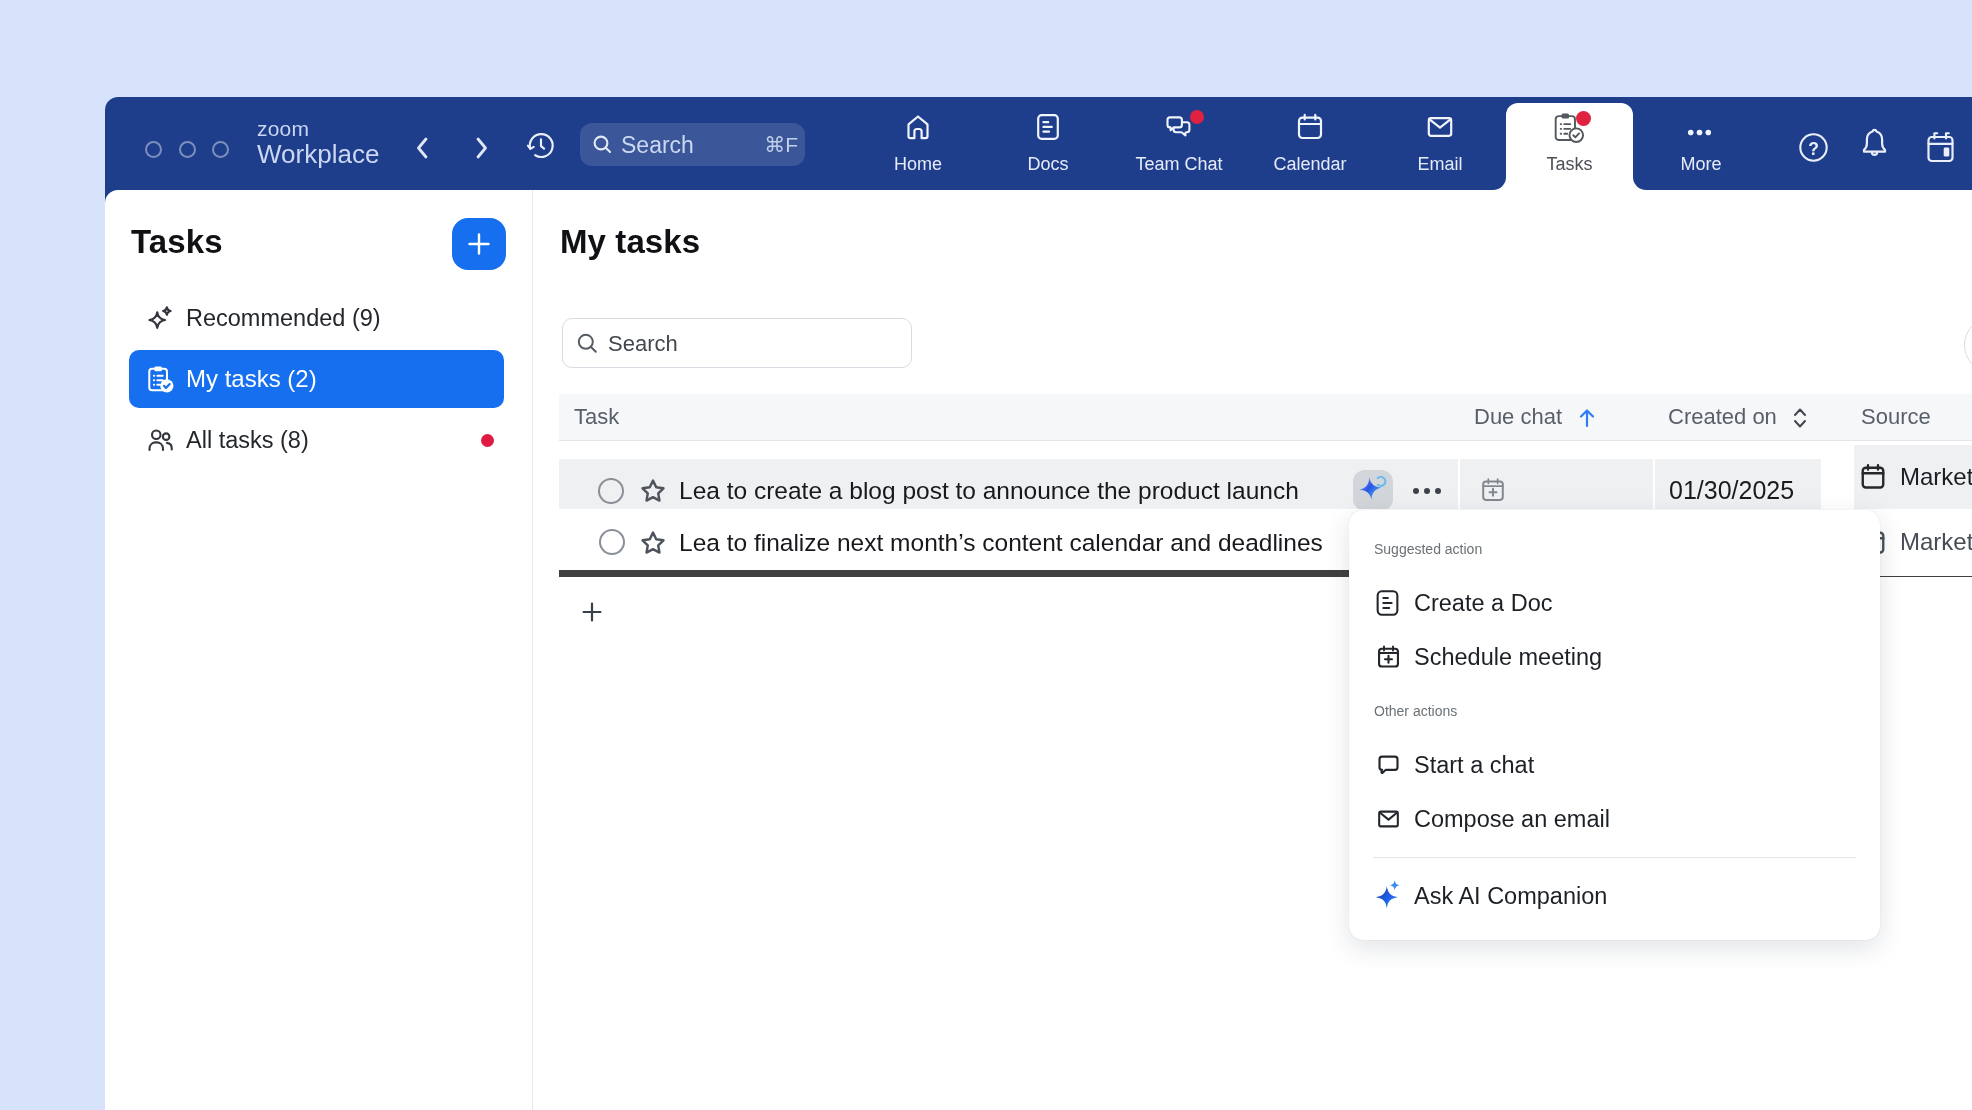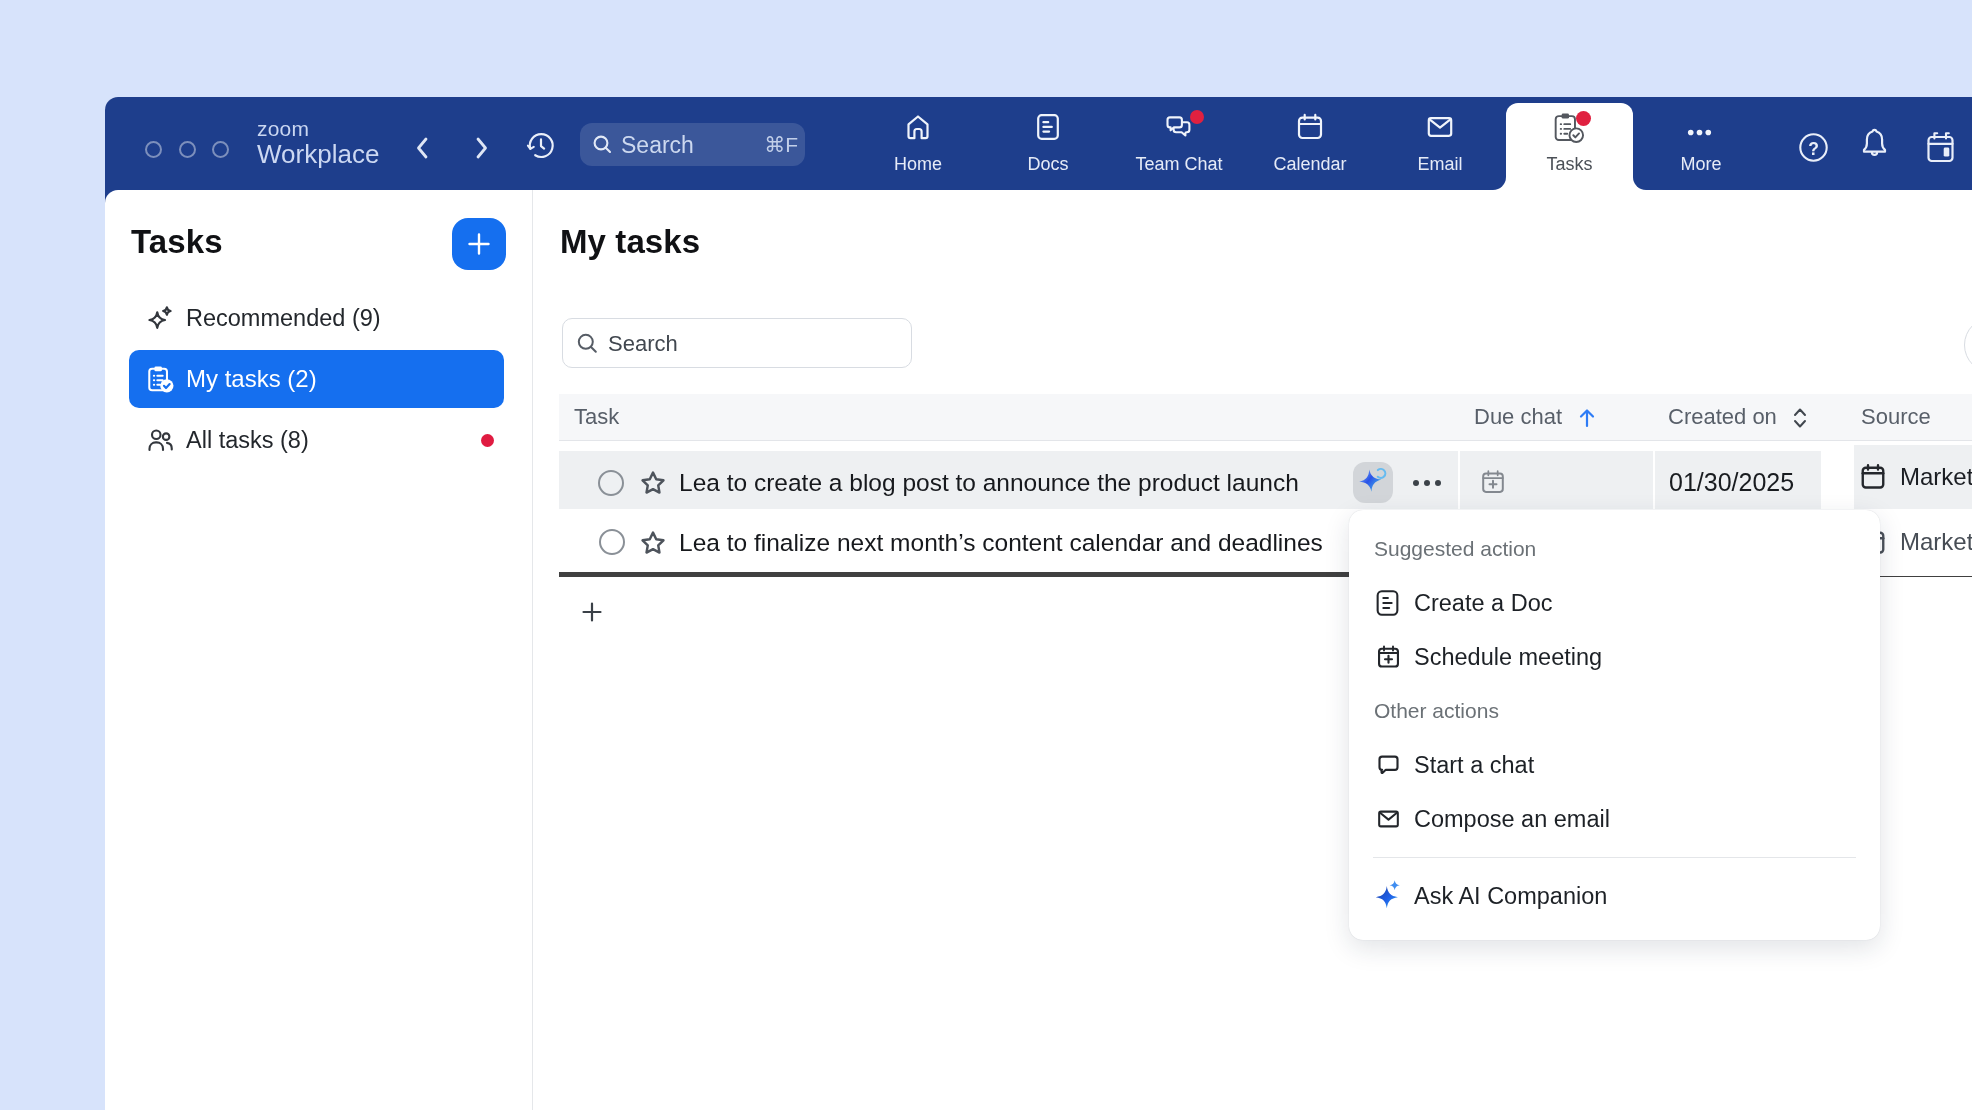--- a/index.html
+++ b/index.html
@@ -44,33 +44,33 @@
   
   #main { left:428px; top:0; width:1439px; height:100%; }
   #searchbox { left:29px; top:128px; width:350px; height:50px; border:1px solid #d8dce2; border-radius:10px; background:#fff; }
   #allsources { left:1222px; top:127px; width:193px; height:56px; border:1px solid #d8dce2; border-radius:28px; background:#fff; }
   #cutbtn { left:1431px; top:127px; width:50px; height:56px; border:1px solid #d8dce2; border-radius:28px 0 0 28px; background:#fff; }
 
   
   #thead { left:26px; top:204px; width:1413px; height:47px; background:#f6f7f9; border-bottom:1px solid #e3e5e9; color:#585f69; font-size:22px; }
   .hcell { position:absolute; top:50%; margin-top:-14px; line-height:28px; }
   .trow { left:26px; width:1413px; }
-  #row1 { top:261px; height:64px; }
-  #row2 { top:319px; height:68px; background:#fff; border-bottom:5px solid #404040; }
+  #row1 { top:269px; height:64px; }
+  #row2 { top:319px; height:68px; background:#fff; border-bottom:7px solid #404040; }
   .cell { position:absolute; top:0; height:100%; }
   .gcell { background:#eef0f2; }
   .rowtxt { font-size:24.5px; color:#17191d; }
 
   .circ { width:26px; height:26px; border-radius:50%; border:2.2px solid #8a9097; }
 
   
   .pitem { position:relative; height:54px; }
   .picon { position:absolute; left:26px; top:50%; transform:translateY(-50%); }
   .ptxt { position:absolute; left:65px; top:50%; transform:translateY(-50%); font-size:23.5px; color:#1d2126; }
-  .plabel { font-size:21px; color:#6b7176; line-height:54px; padding-left:25px; }
+  .plabel { font-size:14px; color:#6b7176; line-height:54px; padding-left:25px; }
 </style>
 </head>
 <body>
 
 <div id="win" class="abs">
   <div id="titlebar" class="abs">
     <div class="tl abs" style="left:40px"></div>
     <div class="tl abs" style="left:74px"></div>
     <div class="tl abs" style="left:107px"></div>
     <div id="logo-zoom" class="abs">zoom</div>

